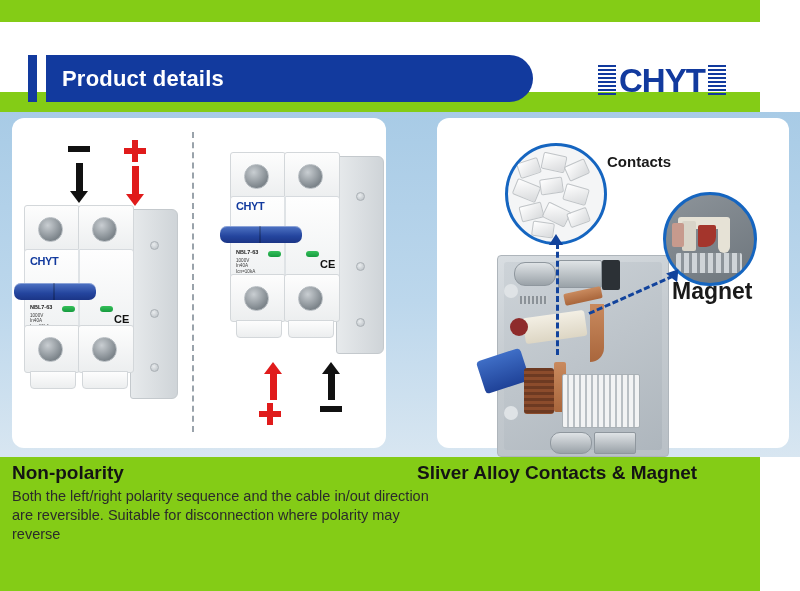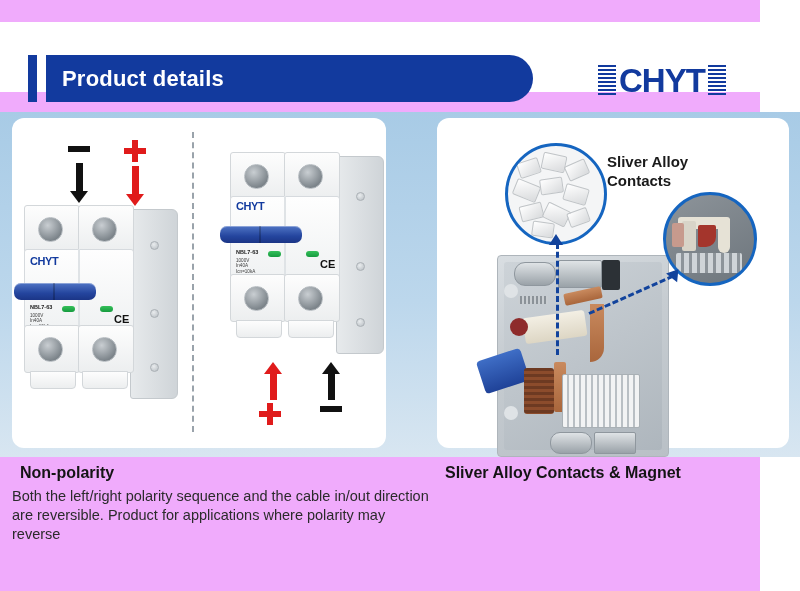--- a/index.html
+++ b/index.html
@@ -1,18 +1,18 @@
 <!DOCTYPE html>
 <html><head>
 <meta charset="utf-8">
 <style>
   html,body{margin:0;padding:0;background:#ffffff;}
   body{width:800px;height:591px;font-family:"Liberation Sans",sans-serif;overflow:hidden;position:relative;}
 
-  .slide{position:absolute;left:0;top:0;width:760px;height:591px;background:#f0abfc;}
+  .slide{position:absolute;left:0;top:0;width:760px;height:591px;background:#84cc16;}
 
   
   .header{position:absolute;left:0;top:22px;width:800px;height:70px;background:#ffffff;}
   .hdr-accent{position:absolute;left:28px;top:33px;width:9px;height:47px;background:#123a9e;}
   .hdr-bar{position:absolute;left:46px;top:33px;width:487px;height:47px;background:#123a9e;
            border-radius:0 24px 24px 0;}
   .hdr-title{position:absolute;left:62px;top:42px;font-size:22px;font-weight:bold;color:#ffffff;
              letter-spacing:.2px;line-height:30px;}
 
   
@@ -110,21 +110,21 @@
   .dash{position:absolute;border-left:3px dashed #12439c;}
   .dashd{position:absolute;height:0;border-top:3px dashed #12439c;transform-origin:left center;}
   .dhead{position:absolute;width:0;height:0;}
   .dhead.up{border-left:7px solid transparent;border-right:7px solid transparent;border-bottom:11px solid #12439c;}
   .dhead.ur{border-left:7px solid transparent;border-right:7px solid transparent;border-bottom:11px solid #12439c;
             transform:rotate(38deg);}
 
   
   .caps{position:absolute;top:462px;left:0;width:800px;}
   .capcol{position:absolute;top:0;}
-  .cap-h{font-size:16px;font-weight:bold;color:#141414;margin:0 0 4px 8px;line-height:21px;}
+  .cap-h{font-size:19px;font-weight:bold;color:#141414;margin:0 0 4px 0;line-height:21px;}
   .cap-b{font-size:14.5px;color:#2b2b2b;line-height:19px;}
 </style>
 </head>
 <body>
 
 <div class="slide">
 
   <div class="header">
     <div class="hdr-accent"></div>
     <div class="hdr-bar"></div>
@@ -329,33 +329,33 @@
     <div class="magpart" style="left:12px;top:22px;width:52px;height:12px;background:#e6e2d6;border-radius:3px;"></div>
     <div class="magpart" style="left:52px;top:24px;width:12px;height:34px;background:#e6e2d6;border-radius:0 0 8px 8px;"></div>
     <div class="magpart" style="left:16px;top:26px;width:14px;height:30px;background:#d8d4c8;border-radius:2px;"></div>
     <div class="magpart" style="left:32px;top:30px;width:18px;height:22px;background:#a4352c;border-radius:2px 2px 10px 2px;"></div>
     <div class="magpart" style="left:6px;top:28px;width:12px;height:24px;background:#c79a8d;border-radius:2px;"></div>
     <div class="magpart" style="left:10px;top:58px;width:66px;height:20px;
          background:repeating-linear-gradient(90deg,#cfd4d8 0 5px,#8d949a 5px 8px);border-radius:2px;"></div>
   </div>
 
   <div class="callout cc" style="left:607px;top:152px;width:120px;">
-    <div>Sliver Alloy</div>
     <div>Contacts</div>
   </div>
+  <div class="callout mg" style="left:672px;top:278px;">Magnet</div>
 
   <div class="dash" style="left:556px;top:243px;height:112px;"></div>
   <div class="dhead up" style="left:549px;top:234px;"></div>
 
   <div class="dashd" style="left:589px;top:312px;width:92px;transform:rotate(-24deg);"></div>
   <div class="dhead ur" style="left:668px;top:268px;"></div>
 
   <div class="caps">
     <div class="capcol" style="left:12px;width:418px;">
       <div class="cap-h">Non-polarity</div>
-      <div class="cap-b">Both the left/right polarity sequence and the cable in/out direction are reversible. Product for applications where polarity may reverse</div>
-    </div>
-    <div class="capcol" style="left:437px;width:352px;">
+      <div class="cap-b">Both the left/right polarity sequence and the cable in/out direction are reversible. Suitable for disconnection where polarity may reverse</div>
+    </div>
+    <div class="capcol" style="left:417px;width:352px;">
       <div class="cap-h">Sliver Alloy Contacts &amp; Magnet</div>
     </div>
   </div>
 
 </div>
 
 </body></html>

